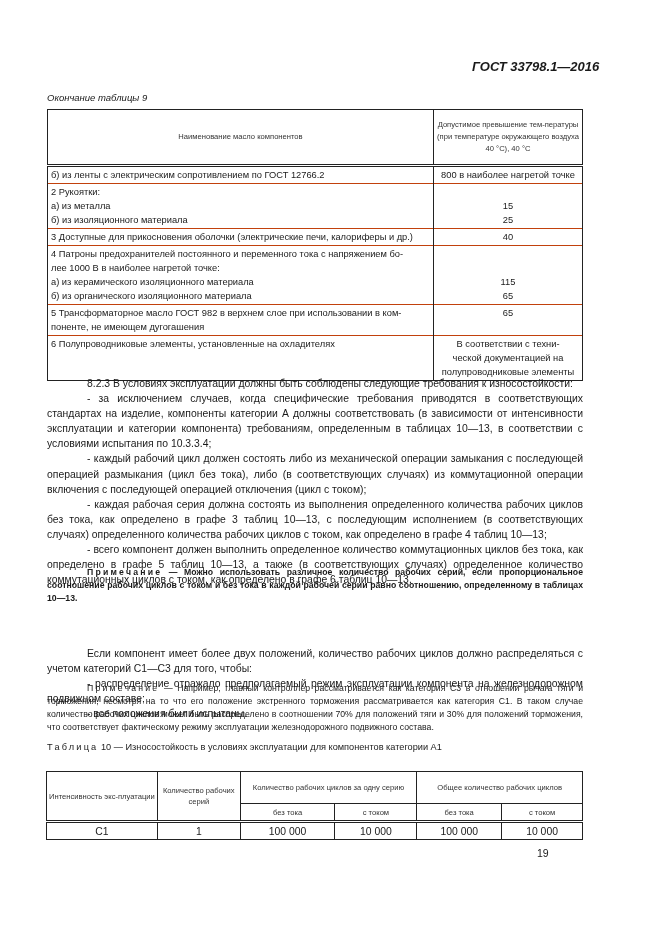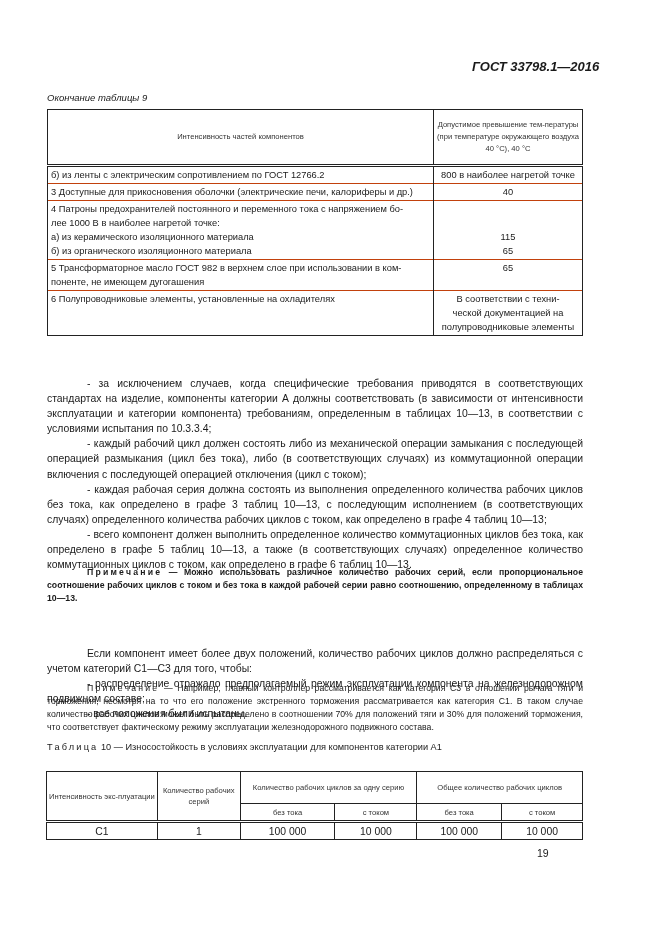--- a/index.html
+++ b/index.html
@@ -32,26 +32,38 @@
 </style>
 </head>
 <body>
 
 <div class="abs doc-id">ГОСТ 33798.1—2016</div>
 <div class="abs tbl-caption-cont">Окончание таблицы 9</div>
 
 <table class="t9">
   <tbody>
       <tr class="hdr">
-    <td>Интенсивность частей компонентов</td>
+    <td>Наименование масло компонентов</td>
     <td class="c2">Допустимое превышение тем-пературы (при температуре окружающего воздуха 40 °С), 40 °С</td>
   </tr>
   <tr class="rowtop">
     <td>б) из ленты с электрическим сопротивлением по ГОСТ 12766.2</td>
     <td class="c2">800 в наиболее нагретой точке</td>
+  </tr>
+  <tr class="rowtop">
+    <td>
+      <div>2 Рукоятки:</div>
+      <div>а) из металла</div>
+      <div>б) из изоляционного материала</div>
+    </td>
+    <td class="c2">
+      <div style="height:14px"></div>
+      <div>15</div>
+      <div>25</div>
+    </td>
   </tr>
   <tr class="rowtop">
     <td>3 Доступные для прикосновения оболочки (электрические печи, калориферы и др.)</td>
     <td class="c2">40</td>
   </tr>
   <tr class="rowtop">
     <td>
       <div>4 Патроны предохранителей постоянного и переменного тока с напряжением бо-</div>
       <div>лее 1000 В в наиболее нагретой точке:</div>
       <div>а) из керамического изоляционного материала</div>
@@ -78,20 +90,21 @@
     <td class="c2">
       <div>В соответствии с техни-</div>
       <div>ческой документацией на</div>
       <div>полупроводниковые элементы</div>
     </td>
   </tr>
 </tbody>
   </table>
 
 <div class="abs para" style="top:376px;">
+  <p>8.2.3 В условиях эксплуатации должны быть соблюдены следующие требования к износостойкости:</p>
   <p>- за исключением случаев, когда специфические требования приводятся в соответствующих стандартах на изделие, компоненты категории А должны соответствовать (в зависимости от интенсивности эксплуатации и категории компонента) требованиям, определенным в таблицах 10—13, в соответствии с условиями испытания по 10.3.3.4;</p>
   <p>- каждый рабочий цикл должен состоять либо из механической операции замыкания с последующей операцией размыкания (цикл без тока), либо (в соответствующих случаях) из коммутационной операции включения с последующей операцией отключения (цикл с током);</p>
   <p>- каждая рабочая серия должна состоять из выполнения определенного количества рабочих циклов без тока, как определено в графе 3 таблиц 10—13, с последующим исполнением (в соответствующих случаях) определенного количества рабочих циклов с током, как определено в графе 4 таблиц 10—13;</p>
   <p>- всего компонент должен выполнить определенное количество коммутационных циклов без тока, как определено в графе 5 таблиц 10—13, а также (в соответствующих случаях) определенное количество коммутационных циклов с током, как определено в графе 6 таблиц 10—13.</p>
 </div>
 
 <div class="abs note" style="top:566px;font-weight:bold;">
   <p><span class="spaced">Примечание</span><span> — Можно использовать различное количество рабочих серий, если пропорциональное соотношение рабочих циклов с током и без тока в каждой рабочей серии равно соотношению, определенному в таблицах 10—13.</span></p>
 </div>
 

